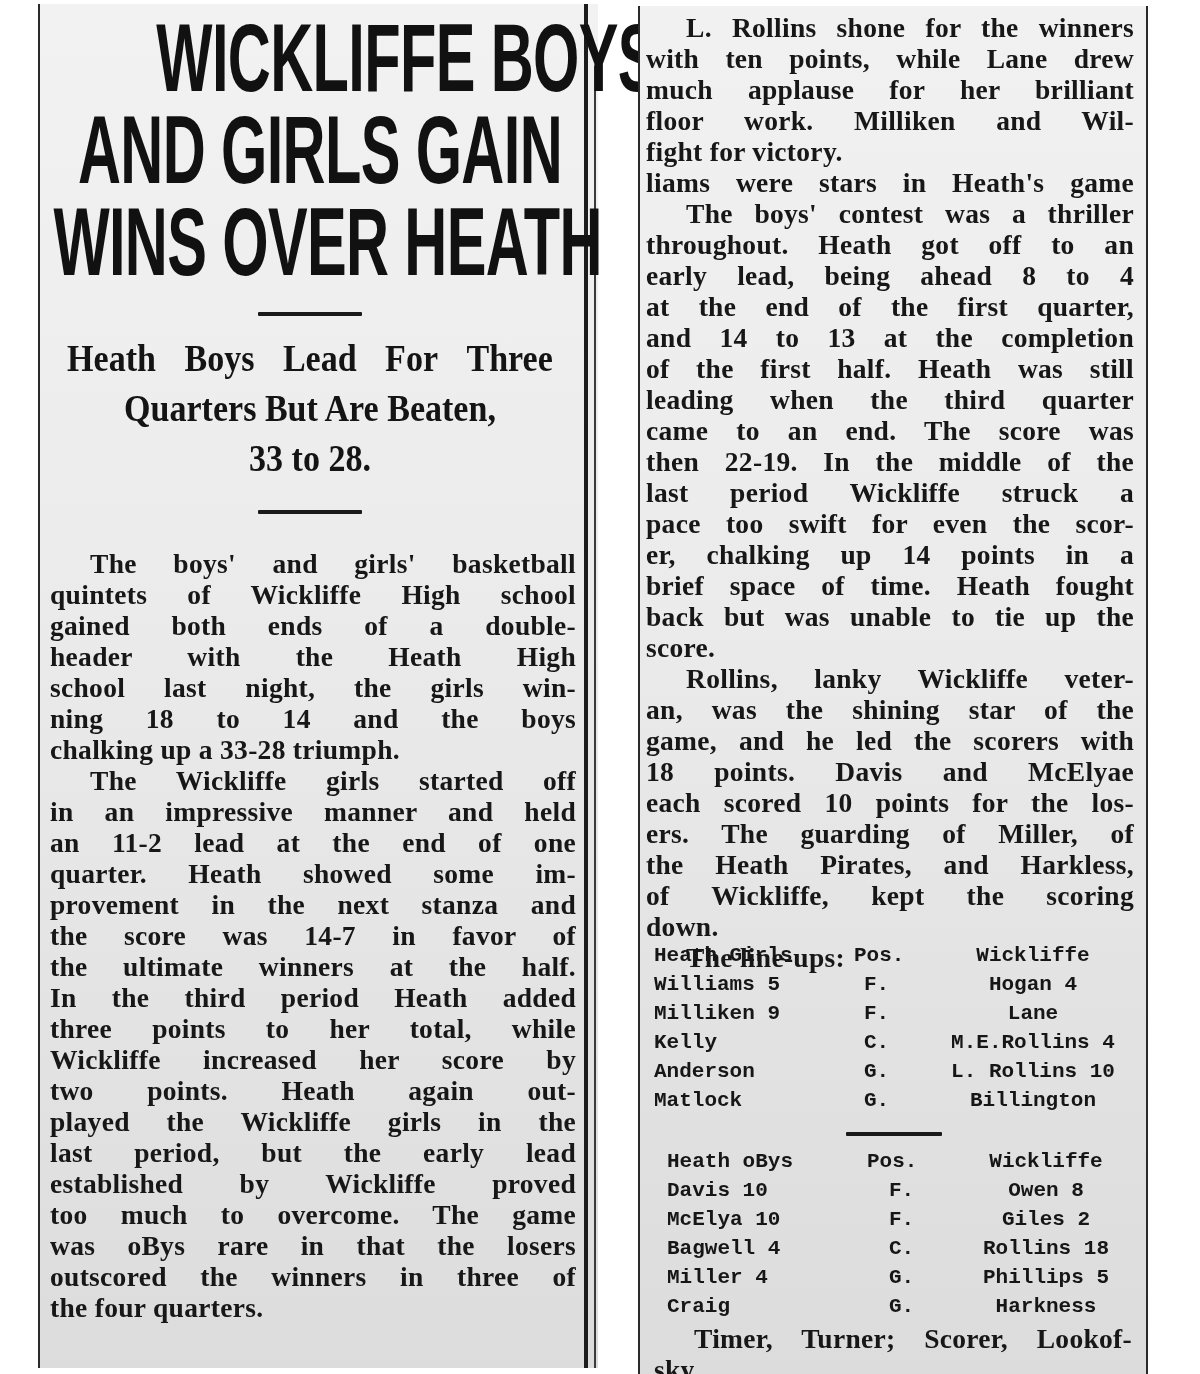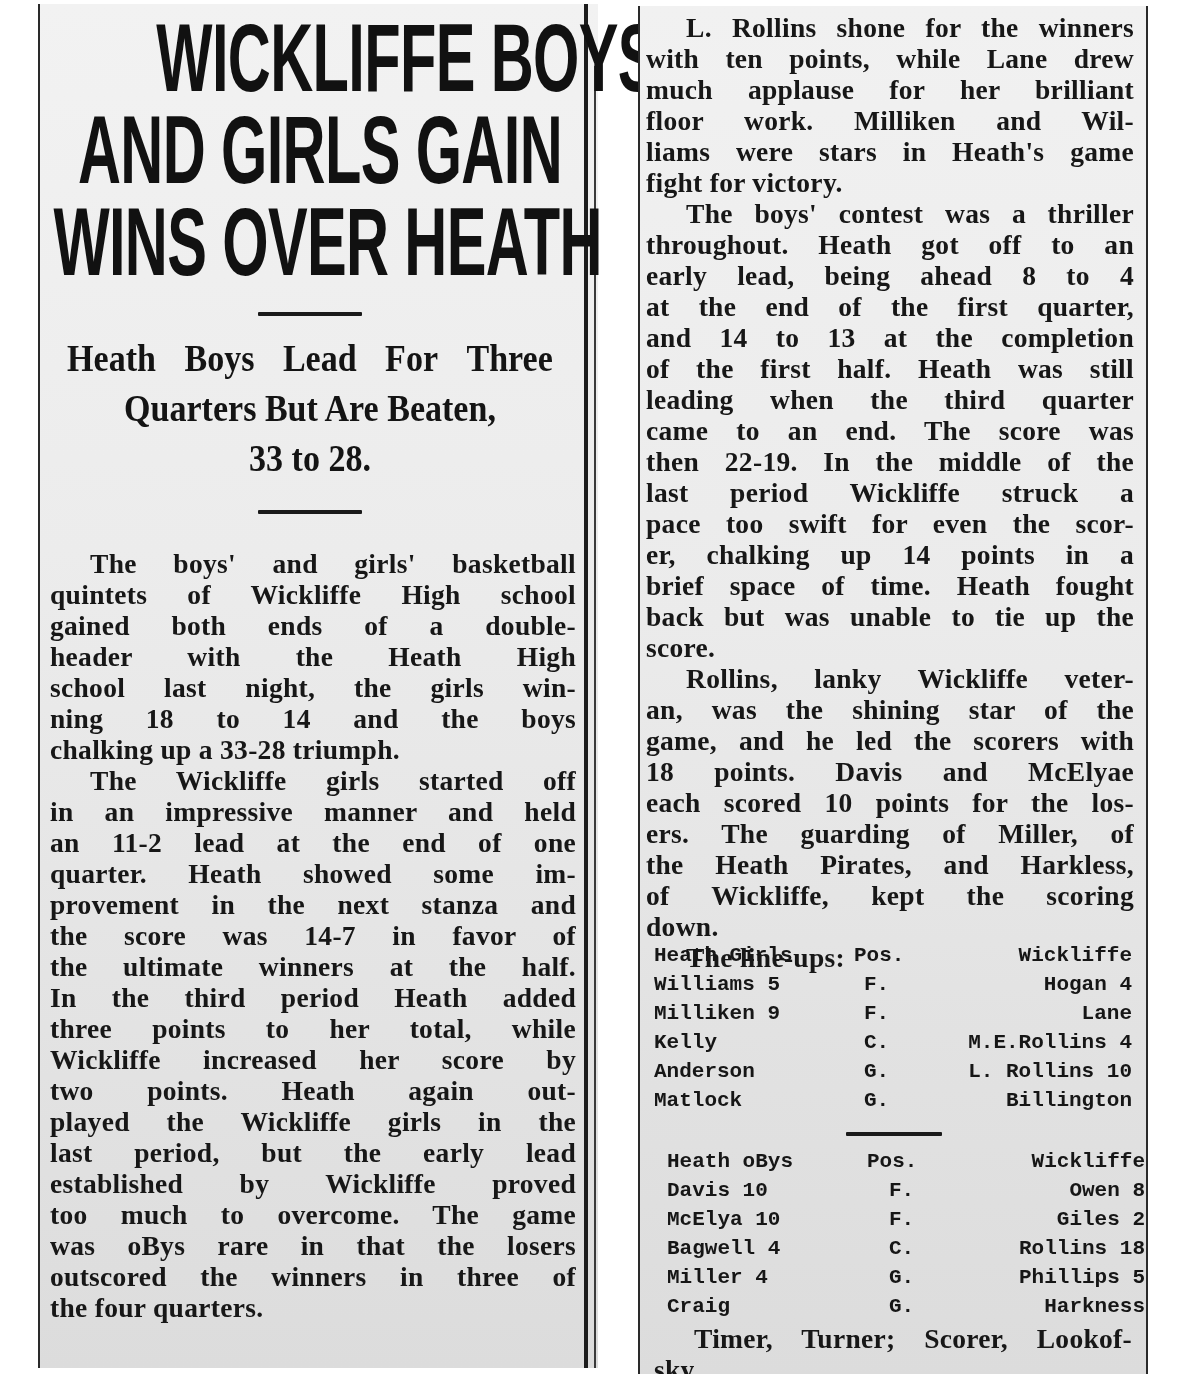--- a/index.html
+++ b/index.html
@@ -78,21 +78,21 @@
     #left-body { position: absolute; left: 10px; top: 544px; width: 526px; }
     #right-body { position: absolute; left: 6px; top: 6px; width: 488px; }
 
     .lineup {
       font-family: Liberation Mono, monospace; font-weight: 700;
       font-size: 21px; line-height: 29px; color: #161616;
       position: absolute; left: 14px; width: 478px;
     }
     .lineup .row { display: grid; grid-template-columns: 200px 80px 1fr; white-space: nowrap; }
     .lineup .c2 { text-align: left; }
-    .lineup .c3 { text-align: right; }
+    .lineup .c3 { text-align: center; }
     #lineup-girls { top: 935px; }
     #lineup-boys { top: 1141px; margin-left: 13px; }
     #footer-line { position: absolute; left: 14px; top: 1317px; width: 478px; }
   </style>
 </head>
 <body>
 
 <div class="clip" id="clip-left">
   <div class="rule-right"></div>
   <div class="rule-right-thin"></div>
@@ -147,22 +147,22 @@
     <span class="line last">the four quarters.</span>
   </div>
 </div>
 
 <div class="clip" id="clip-right">
   <div id="right-body" class="body-text">
     <span class="line indent">L. Rollins shone for the winners</span>
     <span class="line">with ten points, while Lane drew</span>
     <span class="line">much applause for her brilliant</span>
     <span class="line">floor work. Milliken and Wil-</span>
+    <span class="line last">fight for victory.</span>
     <span class="line">liams were stars in Heath's game</span>
-    <span class="line last">fight for victory.</span>
     <span class="line indent">The boys' contest was a thriller</span>
     <span class="line">throughout. Heath got off to an</span>
     <span class="line">early lead, being ahead 8 to 4</span>
     <span class="line">at the end of the first quarter,</span>
     <span class="line">and 14 to 13 at the completion</span>
     <span class="line">of the first half. Heath was still</span>
     <span class="line">leading when the third quarter</span>
     <span class="line">came to an end. The score was</span>
     <span class="line">then 22-19. In the middle of the</span>
     <span class="line">last period Wickliffe struck a</span>

